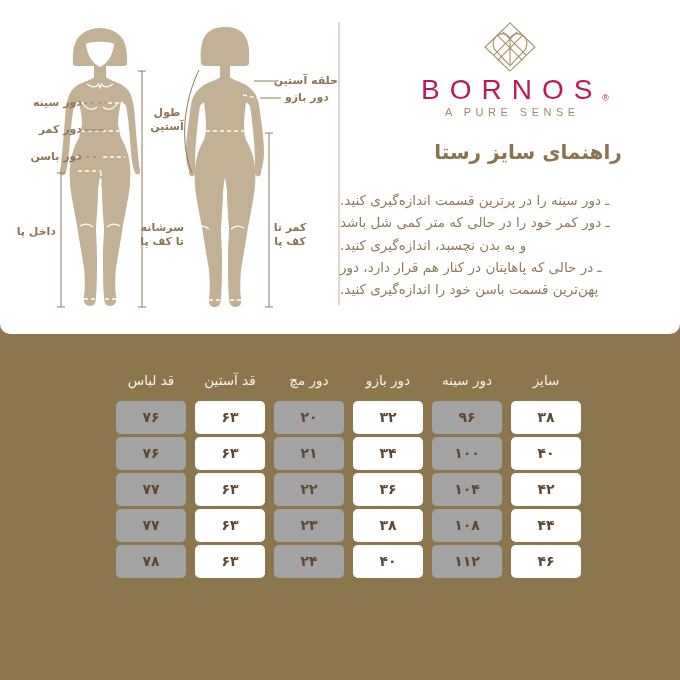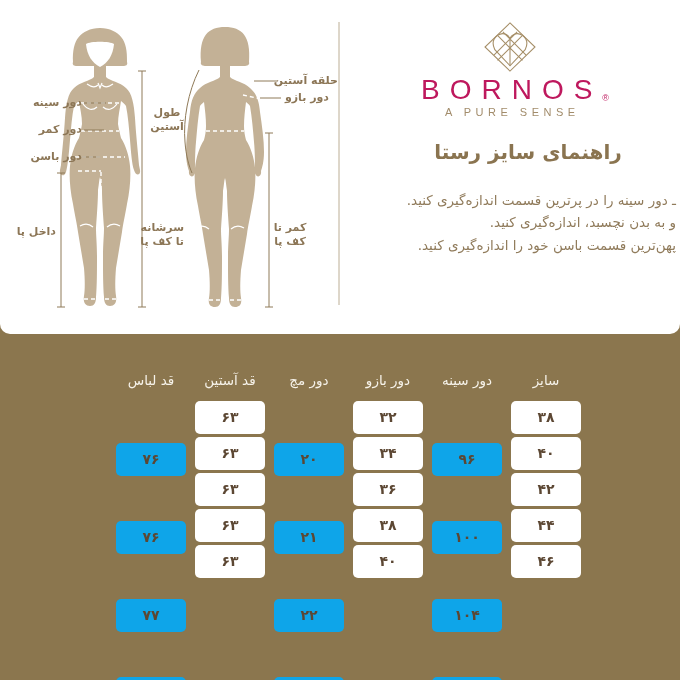--- a/index.html
+++ b/index.html
@@ -32,39 +32,39 @@
     position:absolute;left:0;top:106px;width:340px;
     font-family:"Liberation Sans",sans-serif;font-size:11px;
     letter-spacing:4.5px;text-indent:4.5px;color:#a28c6b;
   }
   .guide-heading{
     position:absolute;left:0;top:140px;width:376px;direction:rtl;
     font-size:20px;font-weight:bold;color:#8a7450;
   }
   .instructions{
     position:absolute;left:0;top:189px;width:296px;direction:rtl;
-    font-size:13.5px;line-height:22.3px;color:#907b5b;text-align:right;padding-left:40px;
+    font-size:13.5px;line-height:22.3px;color:#907b5b;text-align:left;
   }
   
   .bottom-section{position:absolute;left:0;top:334px;width:680px;height:346px;}
   .size-table{
     position:absolute;left:115px;top:36px;width:466px;
     display:flex;direction:rtl;gap:9px;
   }
   .tcol{display:flex;flex-direction:column;gap:3px;width:70px;}
   .thead{
     height:20px;line-height:20px;margin-bottom:8px;text-align:center;
     font-size:13.5px;color:#f6f2e9;direction:rtl;white-space:nowrap;
   }
   .tcell{
     height:33px;line-height:33px;border-radius:5px;text-align:center;
     font-size:14px;font-weight:bold;color:#5c4733;
   }
   .tcell.dark{background:#ffffff;}
-  .tcell.light{background:#0ea5e9;margin-top:42px;}
+  .tcell.light{background:#a3a3a3;}
 </style>
 </head>
 <body>
 
 <div class="top-section">
 
   <div class="diagram">
     <svg width="345" height="334" viewBox="0 0 345 334">
       <g fill="#c3b196" stroke="none">
 
@@ -200,21 +200,23 @@
       <path d="M30,49 L13,31 Q8,21 16,15 Q24,10 30,18 Q36,10 44,15 Q52,21 47,31 Z"></path>
       <path d="M16,15 L44,43 M22,11 L48,37 M44,15 L16,43 M38,11 L12,37 M30,18 L30,49"></path>
     </svg>
     <div class="wordmark">
       <span>BORNOS</span><span class="reg">®</span>
     </div>
     <div class="tagline">A PURE SENSE</div>
     <div class="guide-heading" dir="rtl">راهنمای سایز رستا</div>
     <div class="instructions">
       <div>ـ دور سینه را در پرترین قسمت اندازه‌گیری کنید.</div>
+      <div>ـ دور کمر خود را در حالی که متر کمی شل باشد</div>
       <div>و به بدن نچسبد، اندازه‌گیری کنید.</div>
+      <div>ـ در حالی که پاهایتان در کنار هم قرار دارد، دور</div>
       <div>پهن‌ترین قسمت باسن خود را اندازه‌گیری کنید.</div>
     </div>
   </div>
 </div>
 
 <div class="bottom-section">
   <div class="size-table">
       <div class="tcol">
         <div class="thead">سایز</div>
         <div class="tcell dark">۳۸</div>

